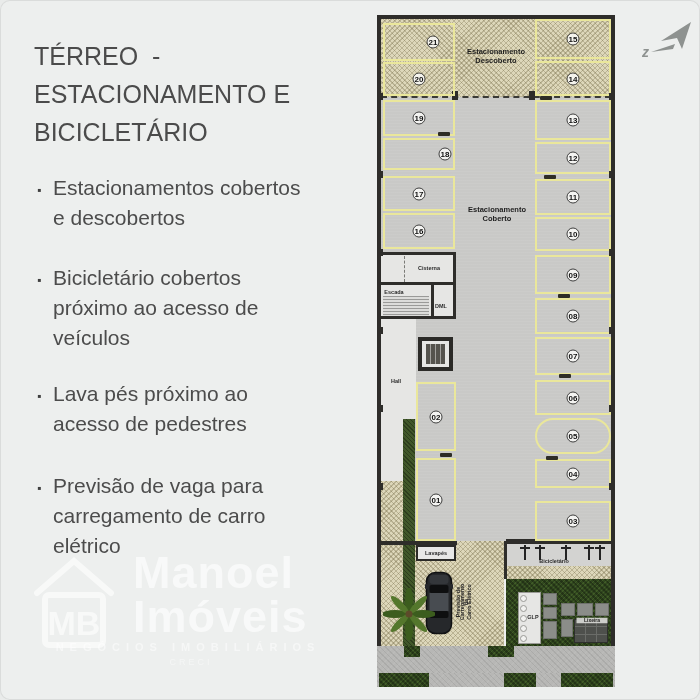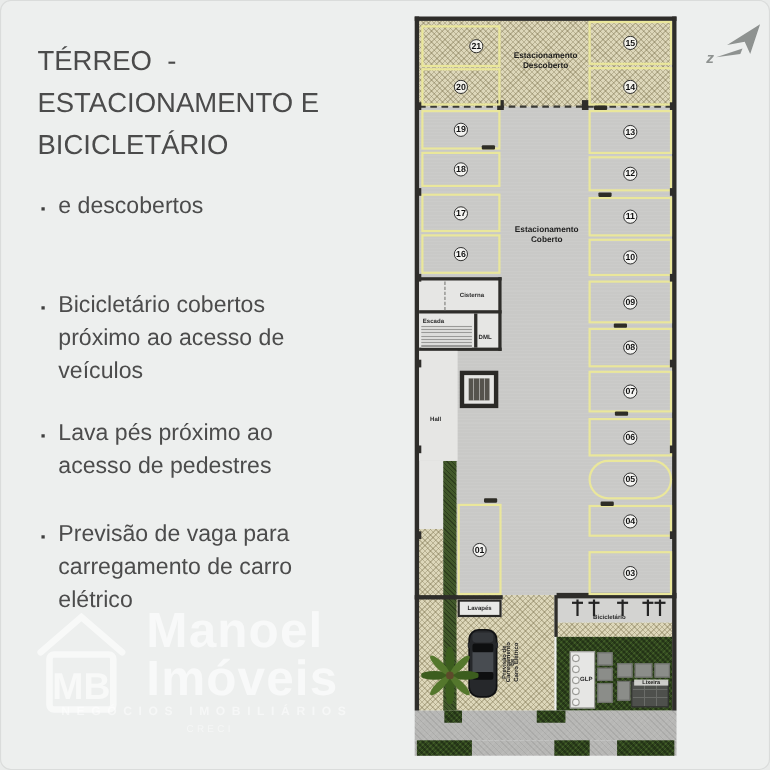--- a/index.html
+++ b/index.html
@@ -90,20 +90,21 @@
 <div class="slide">
 
   <div class="content">
     <div class="title">
       <span class="t-line">TÉRREO  -</span>
       <span class="t-line">ESTACIONAMENTO E</span>
       <span class="t-line">BICICLETÁRIO</span>
     </div>
     <div class="bullet b1">
       <span class="mark">▪</span>
+      <span class="b-text">Estacionamentos cobertos</span>
       <span class="b-text">e descobertos</span>
     </div>
     <div class="bullet b2">
       <span class="mark">▪</span>
       <span class="b-text">Bicicletário cobertos</span>
       <span class="b-text">próximo ao acesso de</span>
       <span class="b-text">veículos</span>
     </div>
     <div class="bullet b3">
       <span class="mark">▪</span>
@@ -189,21 +190,21 @@
     <div class="abs" style="left:0;top:0;width:238px;height:672px;">
         <div class="spot" style="left: 6px; top: 8px; width: 72px; height: 38px; padding-left: 28px;">
           <span class="spot-num">21</span>
         </div>
         <div class="spot" style="left: 6px; top: 47px; width: 72px; height: 34px;">
           <span class="spot-num">20</span>
         </div>
         <div class="spot" style="left: 6px; top: 85px; width: 72px; height: 36px;">
           <span class="spot-num">19</span>
         </div>
-        <div class="spot" style="left: 6px; top: 123px; width: 72px; height: 32px;">
+        <div class="spot" style="left: 6px; top: 123px; width: 72px; height: 32px; justify-content: flex-end;">
           <span class="spot-num">18</span>
         </div>
         <div class="spot" style="left: 6px; top: 161px; width: 72px; height: 35px;">
           <span class="spot-num">17</span>
         </div>
         <div class="spot" style="left: 6px; top: 198px; width: 72px; height: 36px;">
           <span class="spot-num">16</span>
         </div>
         <div class="spot" style="left: 158px; top: 4px; width: 76px; height: 40px;">
           <span class="spot-num">15</span>
@@ -236,20 +237,23 @@
           <span class="spot-num">06</span>
         </div>
         <div class="spot" style="left: 158px; top: 403px; width: 76px; height: 36px; border-radius: 18px;">
           <span class="spot-num">05</span>
         </div>
         <div class="spot" style="left: 158px; top: 444px; width: 76px; height: 29px;">
           <span class="spot-num">04</span>
         </div>
         <div class="spot" style="left: 158px; top: 486px; width: 76px; height: 40px;">
           <span class="spot-num">03</span>
+        </div>
+        <div class="spot" style="left: 39px; top: 367px; width: 40px; height: 69px;">
+          <span class="spot-num">02</span>
         </div>
         <div class="spot" style="left: 39px; top: 443px; width: 40px; height: 83px;">
           <span class="spot-num">01</span>
         </div>
         <div class="ws" style="left: 61px; top: 117px;"></div>
         <div class="ws" style="left: 163px; top: 81px;"></div>
         <div class="ws" style="left: 167px; top: 160px;"></div>
         <div class="ws" style="left: 181px; top: 279px;"></div>
         <div class="ws" style="left: 182px; top: 359px;"></div>
         <div class="ws" style="left: 169px; top: 441px;"></div>

